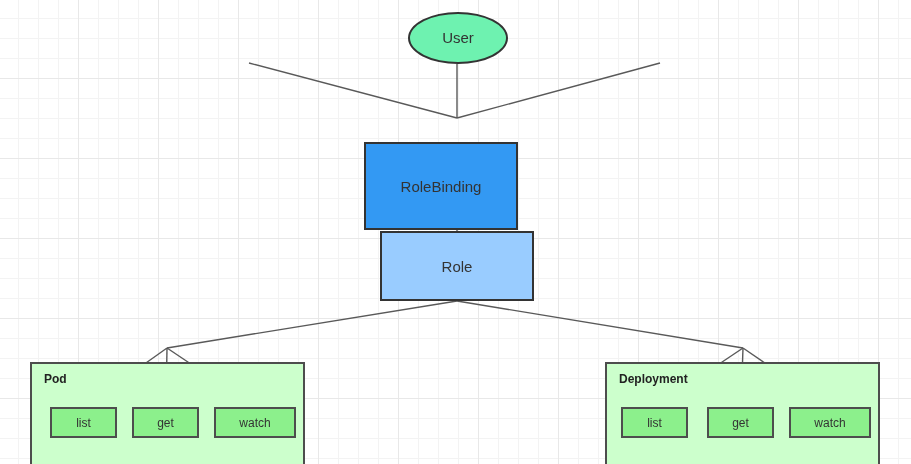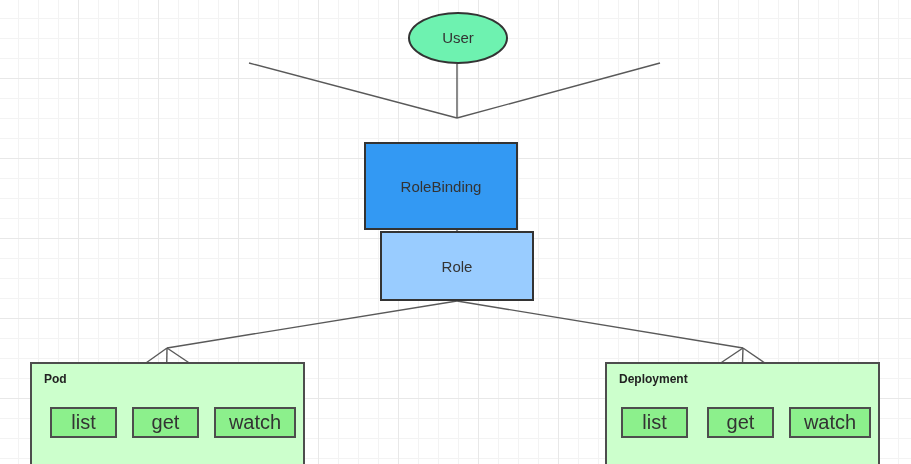--- a/index.html
+++ b/index.html
@@ -76,21 +76,21 @@
     font-weight: bold;
     color: #222222;
   }
   .verb {
     position: absolute;
     box-sizing: border-box;
     border: 2px solid #4d4d4d;
     display: flex;
     align-items: center;
     justify-content: center;
-    font-size: 20px;
+    font-size: 12px;
     color: #333333;
     z-index: 4;
   }
   .ellipse-text {
     display: block;
     width: 100%;
   }
 </style>
 </head>
 <body>

